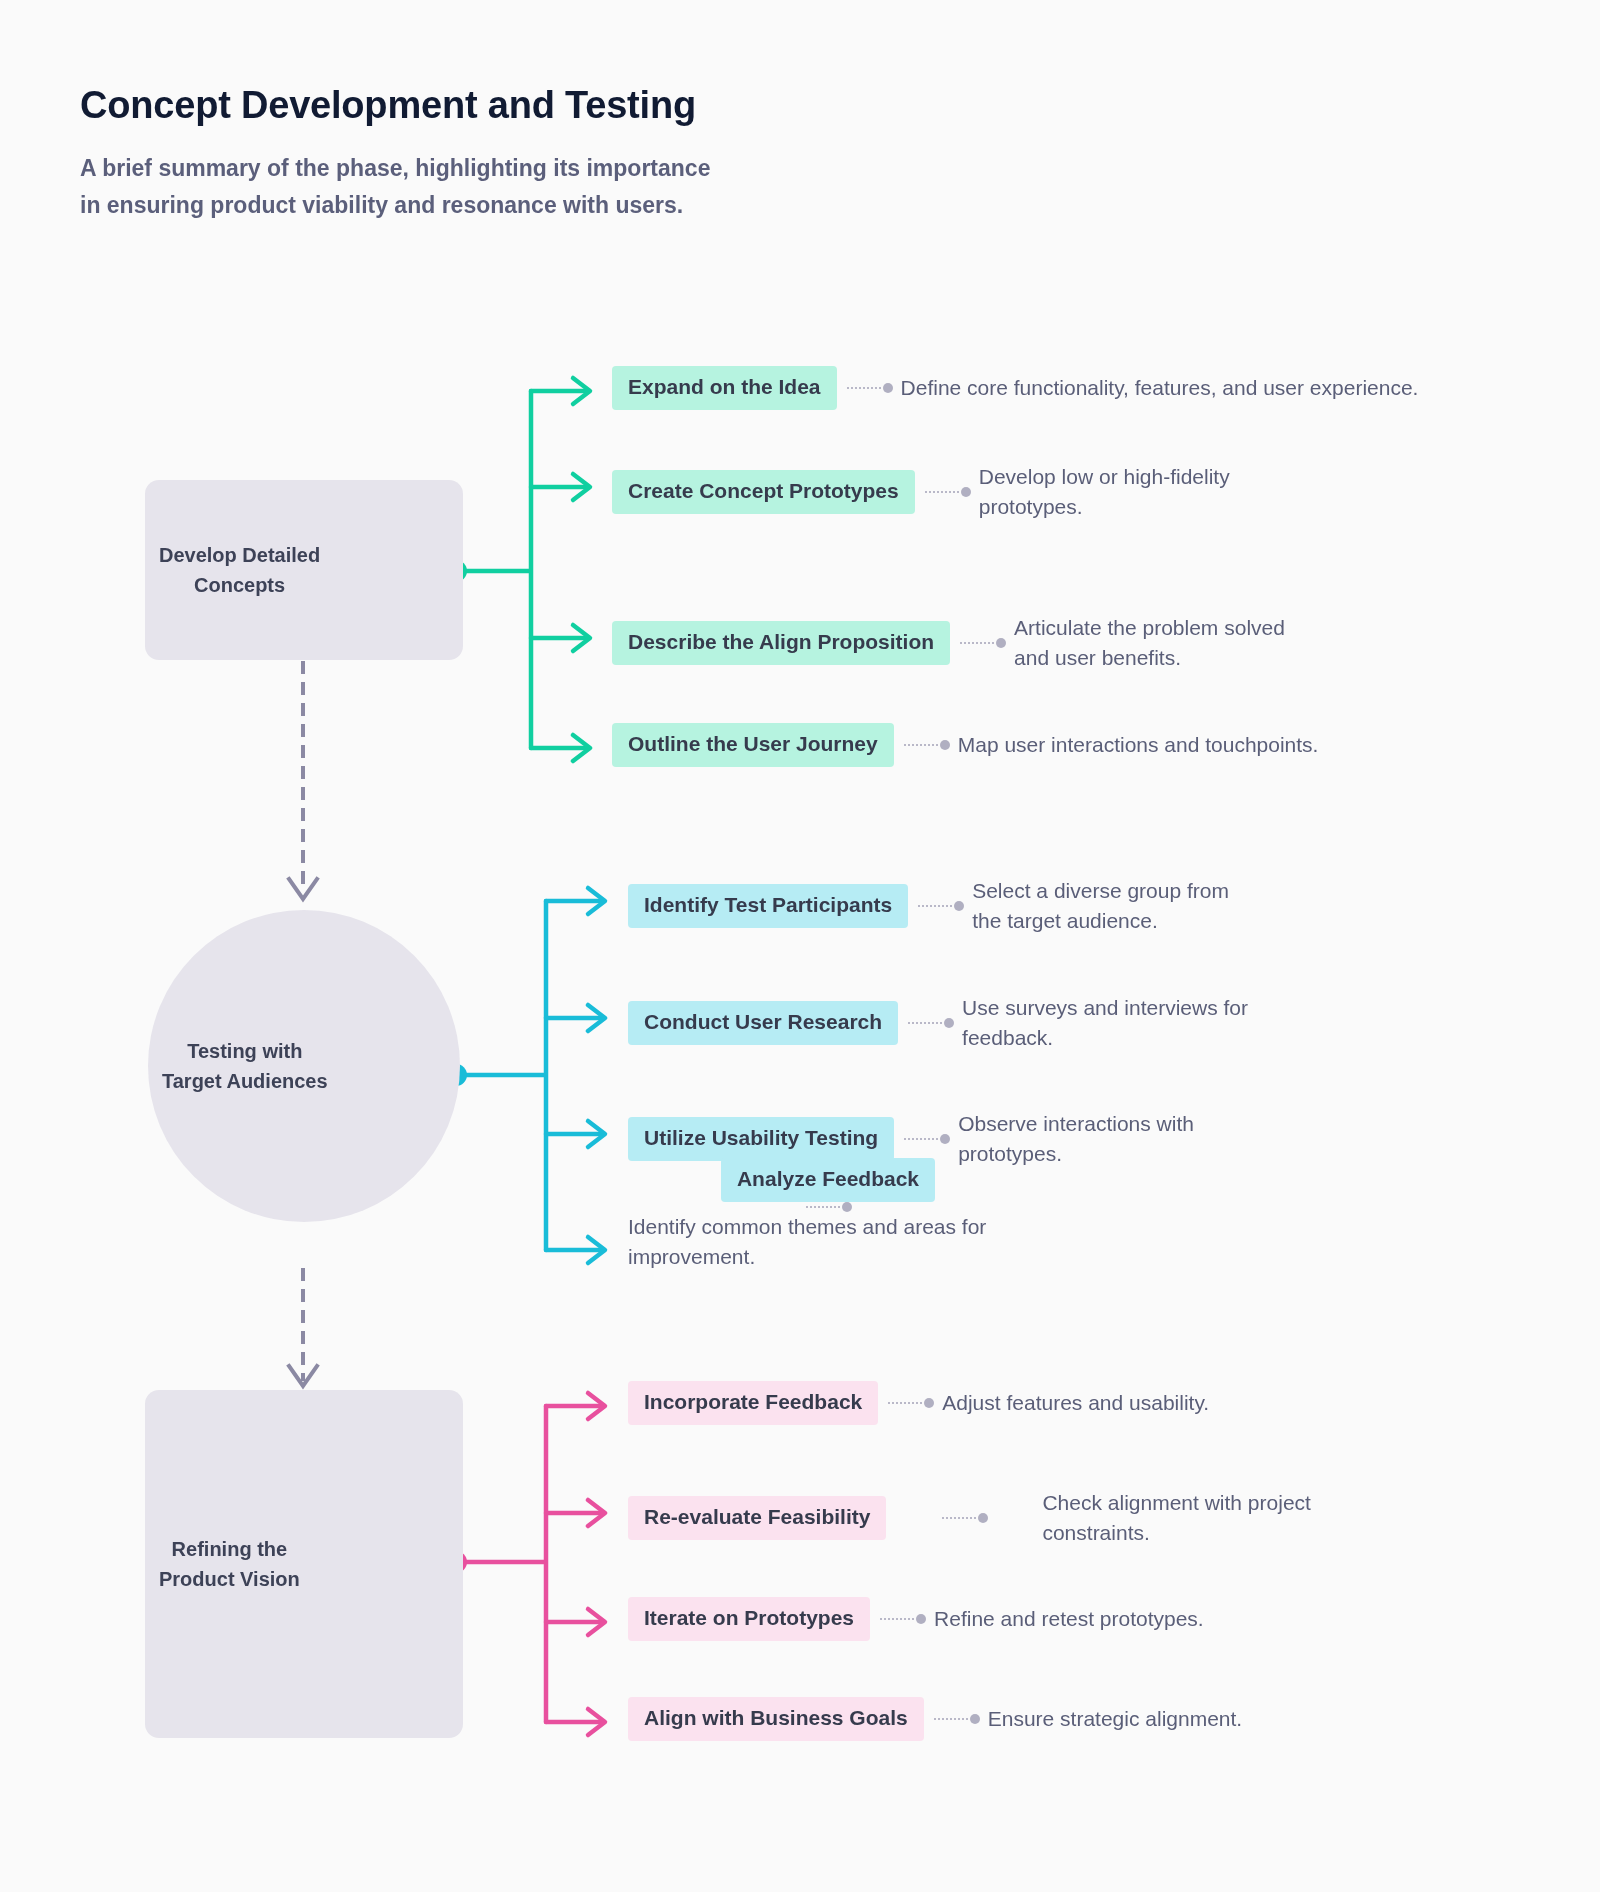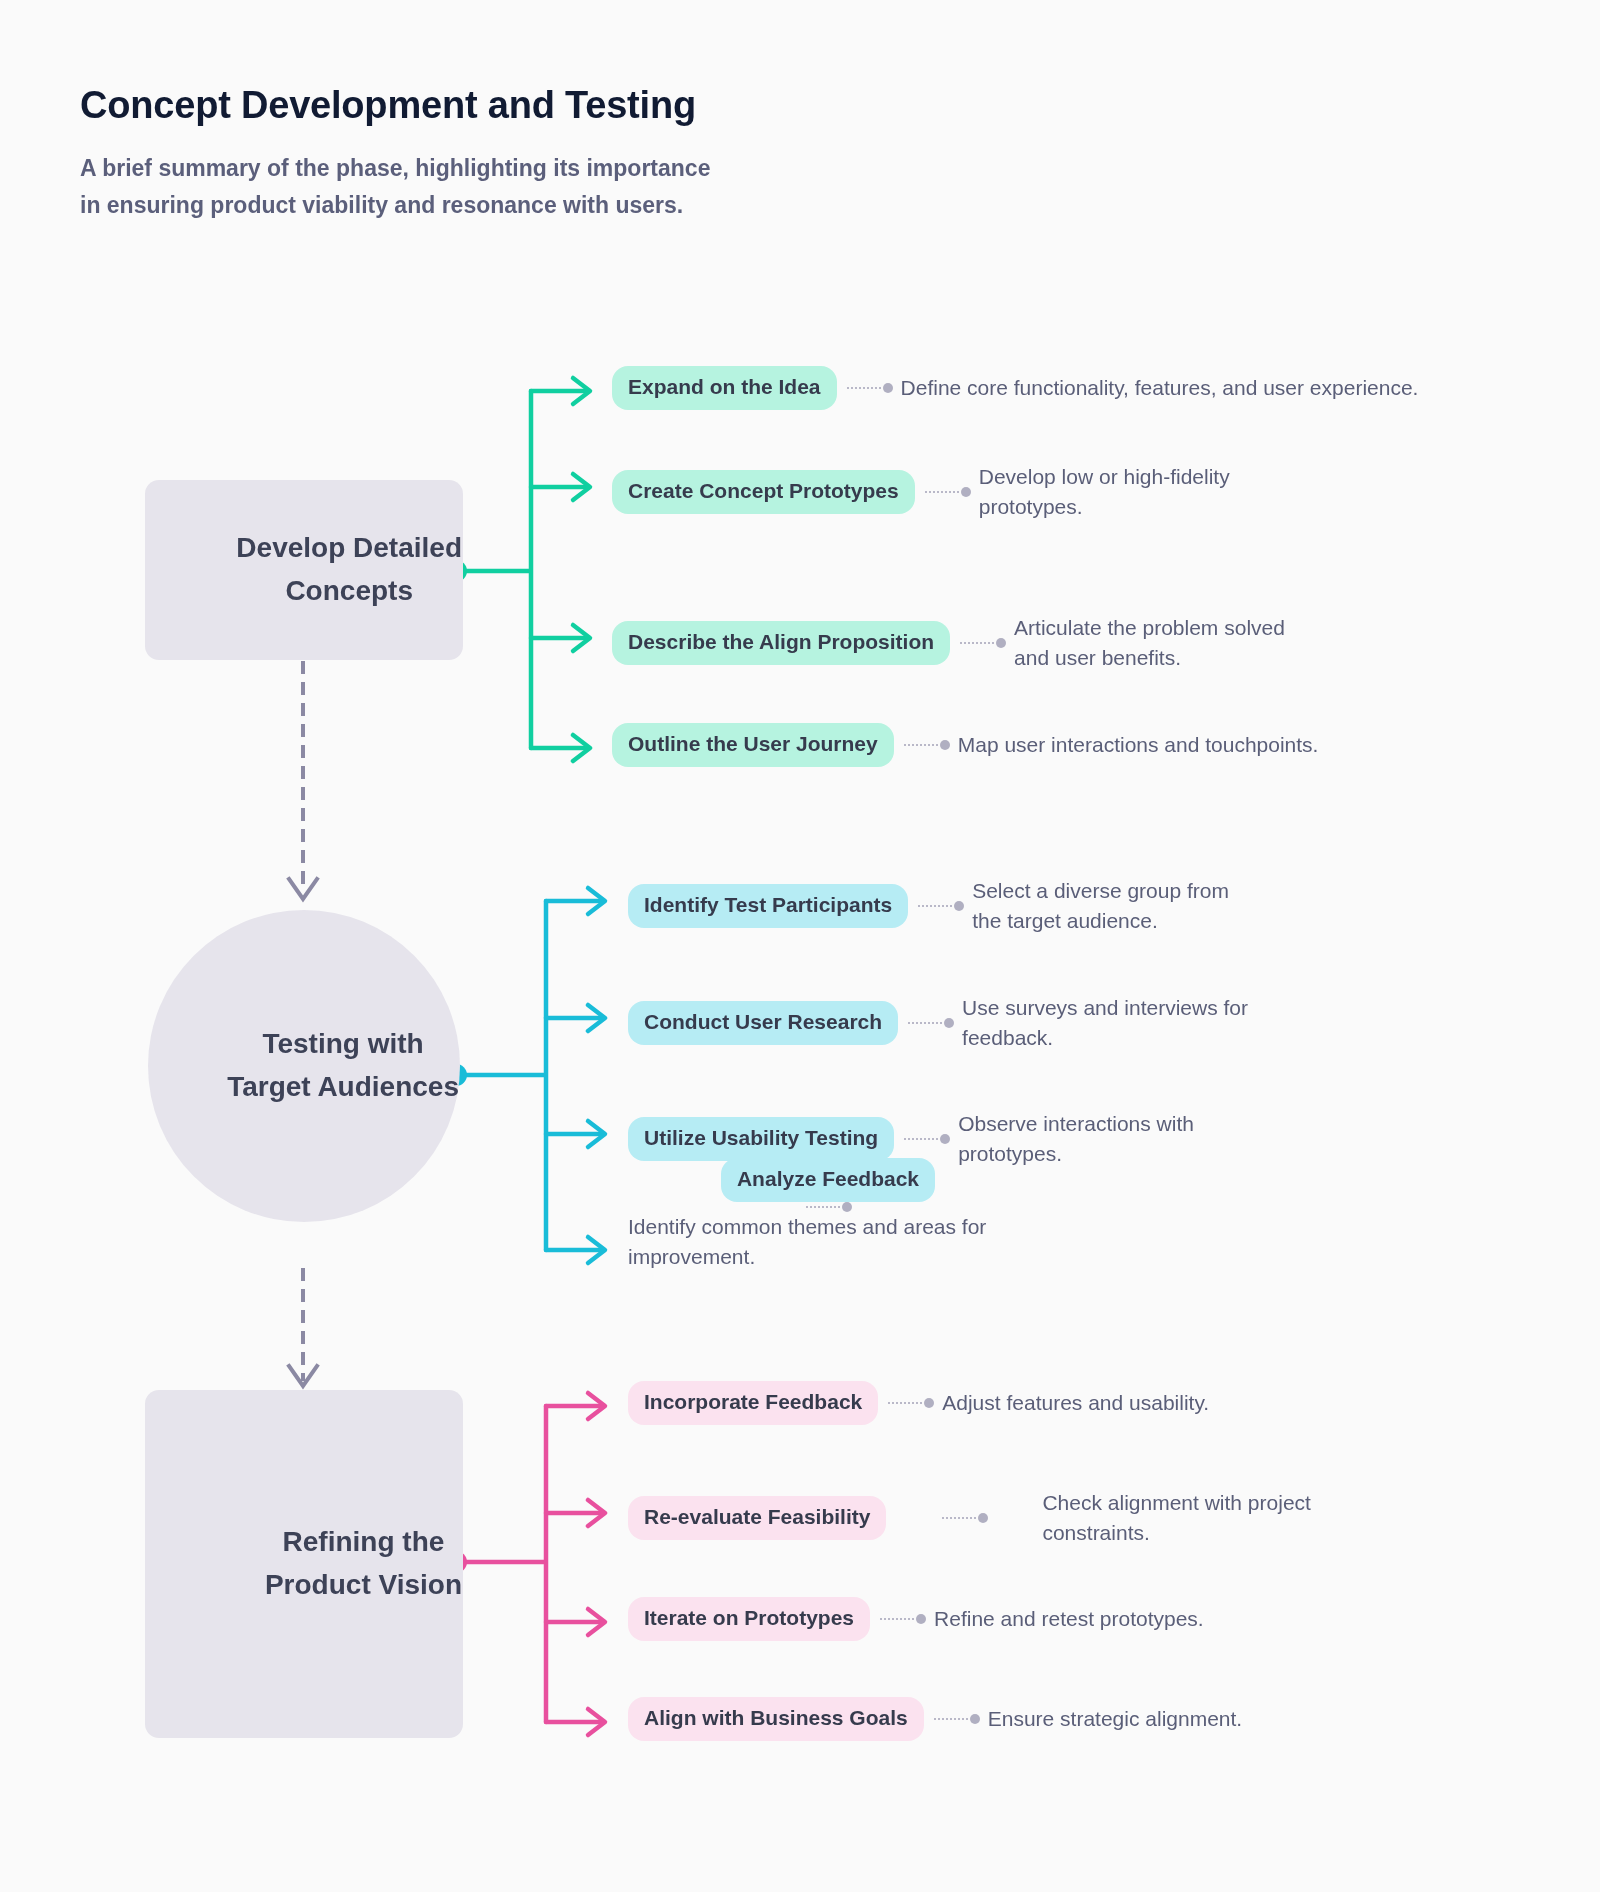--- a/index.html
+++ b/index.html
@@ -50,43 +50,43 @@
     left: 0; top: 0;
     width: 1600px; height: 1892px;
     pointer-events: none;
   }
 
   
   .phase-node {
     position: absolute;
     display: flex;
     align-items: center;
-    justify-content: flex-end;
+    justify-content: flex-start;
     text-align: center;
     background: #e6e4ec;
     color: #3d4257;
-    font-size: 28px;
+    font-size: 20px;
     font-weight: 700;
     line-height: 1.52;
-    padding: 0 1px;
+    padding: 0 14px;
     box-sizing: border-box;
   }
   .phase-rect { border-radius: 14px; }
   .phase-circle { border-radius: 50%; }
 
   
   .step {
     position: absolute;
     display: flex;
     align-items: center;
   }
   .chip {
     display: inline-flex;
     align-items: center;
-    border-radius: 16px;
+    border-radius: 4px;
     padding: 9px 16px 11px 16px;
     font-size: 21px;
     font-weight: 700;
     color: #363b4d;
     white-space: nowrap;
     line-height: 1.15;
   }
   .chip.g1 { background: #b6f3e0; }
   .chip.g2 { background: #b6ecf4; }
   .chip.g3 { background: #fbe2ef; }

